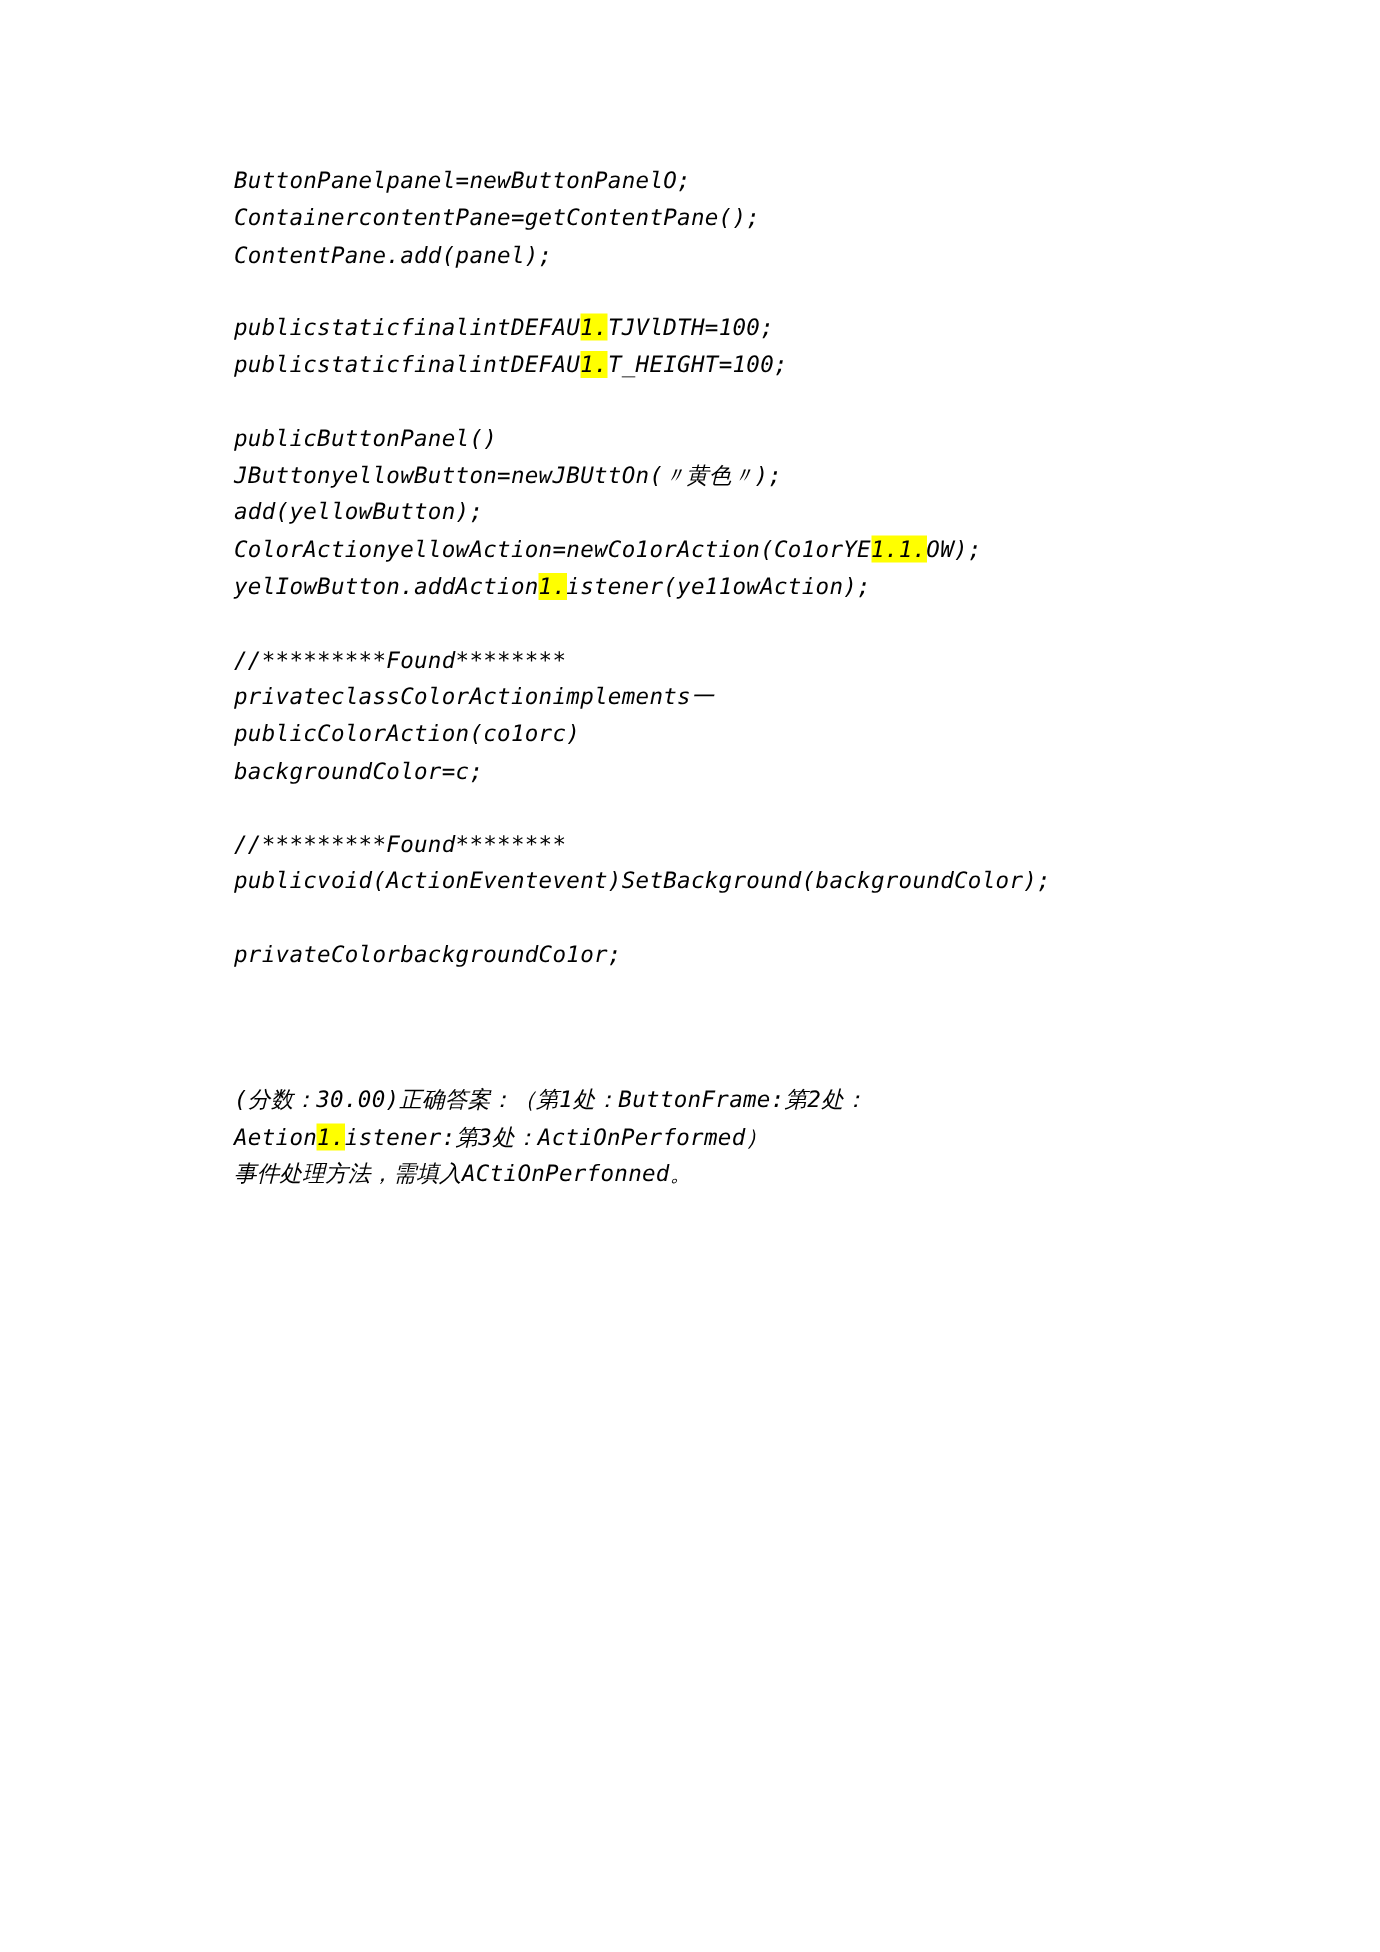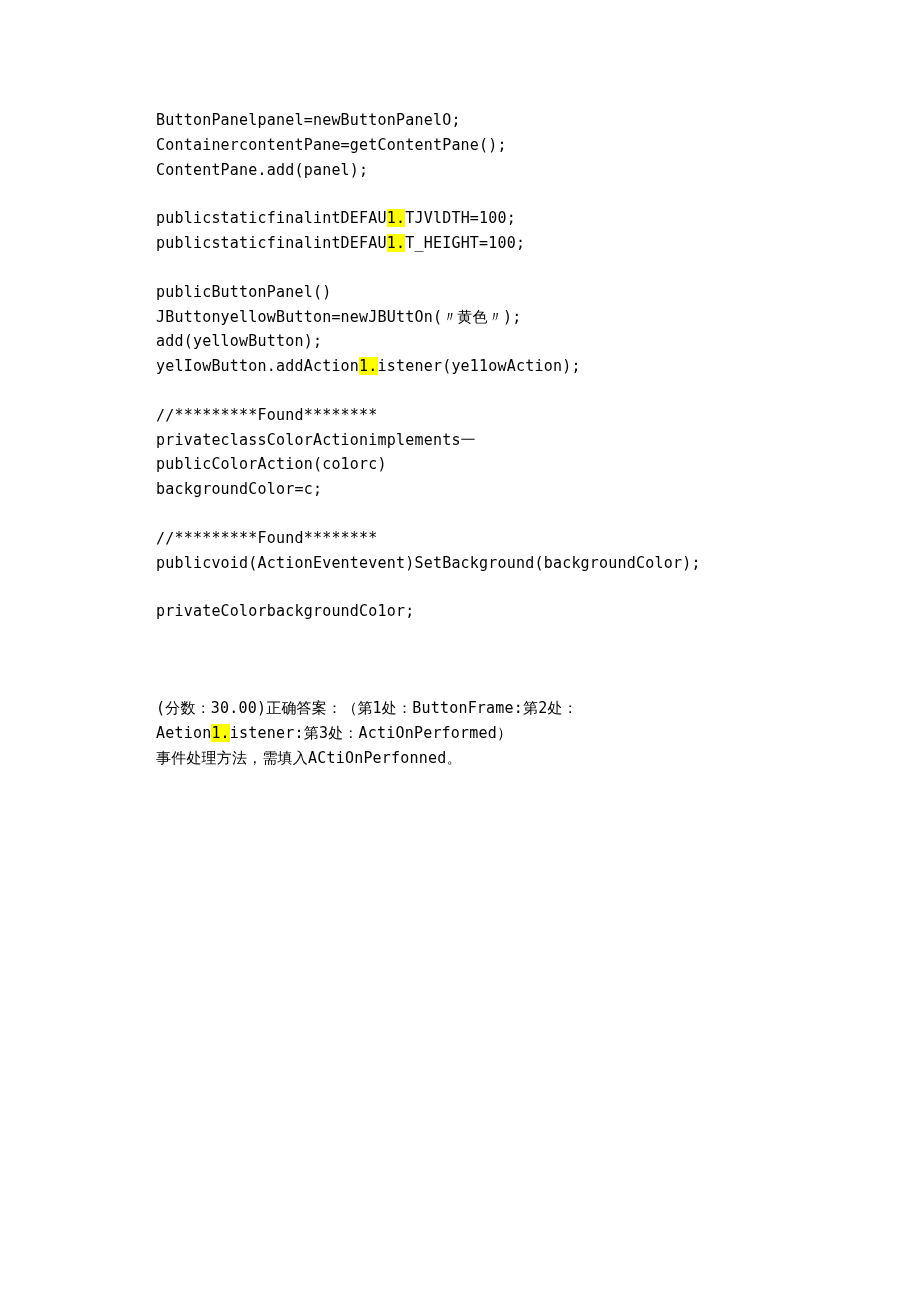--- a/index.html
+++ b/index.html
@@ -9,20 +9,21 @@
     font-family: "SimSun", "宋体", "NSimSun", monospace;
     font-size: 15px;
     line-height: 1.65;
     color: #000000;
   }
   .page {
     width: 820px;
     min-height: 1301px;
     padding: 108px 120px 0 156px;
     box-sizing: border-box;
+    font-style: italic;
   }
   .code-line {
     white-space: pre;
     font-family: "SimSun", "宋体", "NSimSun", monospace;
     letter-spacing: 0.2px;
   }
   .blank-line {
     height: 24px;
   }
   .hl {
@@ -49,20 +50,21 @@
   <div class="blank-line"></div>
 
   <div class="code-line"><span>publicstaticfinalintDEFAU</span><span class="hl">1.</span><span>TJVlDTH=100;</span></div>
   <div class="code-line"><span>publicstaticfinalintDEFAU</span><span class="hl">1.</span><span>T_HEIGHT=100;</span></div>
 
   <div class="blank-line"></div>
 
   <div class="code-line">publicButtonPanel()</div>
   <div class="code-line">JButtonyellowButton=newJBUttOn(〃黄色〃);</div>
   <div class="code-line">add(yellowButton);</div>
+  <div class="code-line"><span>ColorActionyellowAction=newCo1orAction(Co1orYE</span><span class="hl">1.1.</span><span>OW);</span></div>
   <div class="code-line"><span>yelIowButton.addAction</span><span class="hl">1.</span><span>istener(ye11owAction);</span></div>
 
   <div class="blank-line"></div>
 
   <div class="code-line">∕∕*********Found********</div>
   <div class="code-line">privateclassColorActionimplements一</div>
   <div class="code-line">publicColorAction(co1orc)</div>
   <div class="code-line">backgroundColor=c;</div>
 
   <div class="blank-line"></div>

